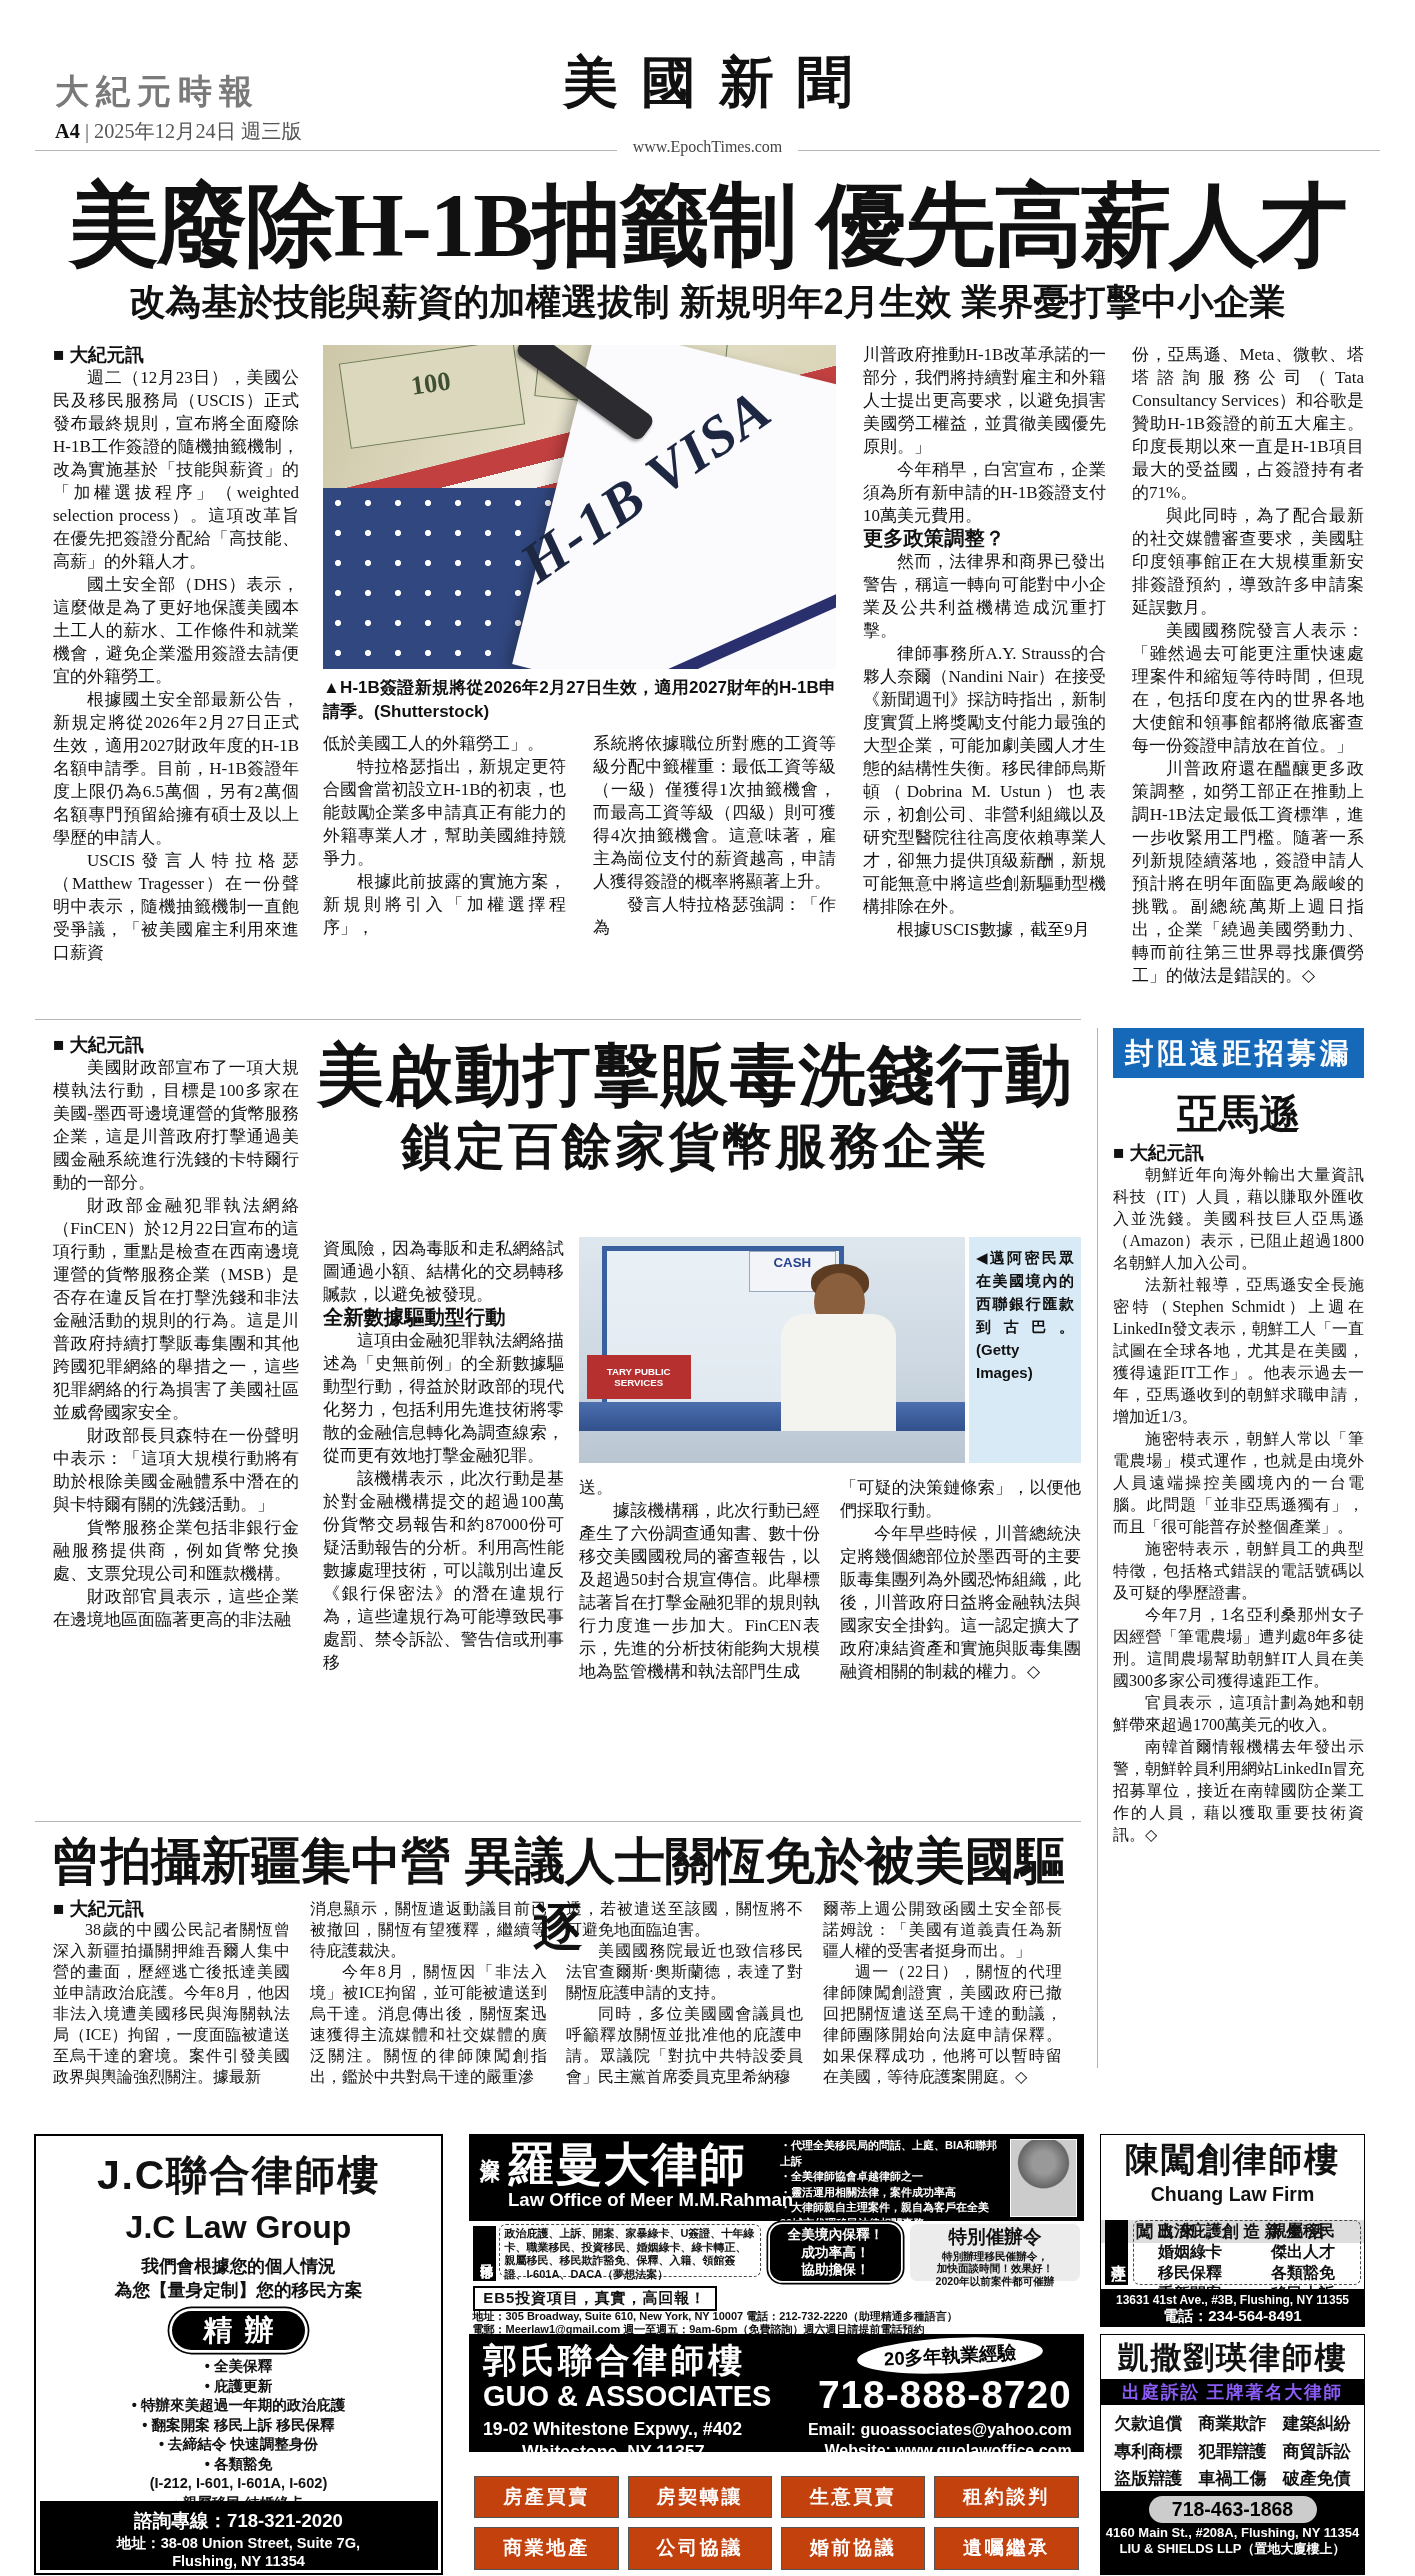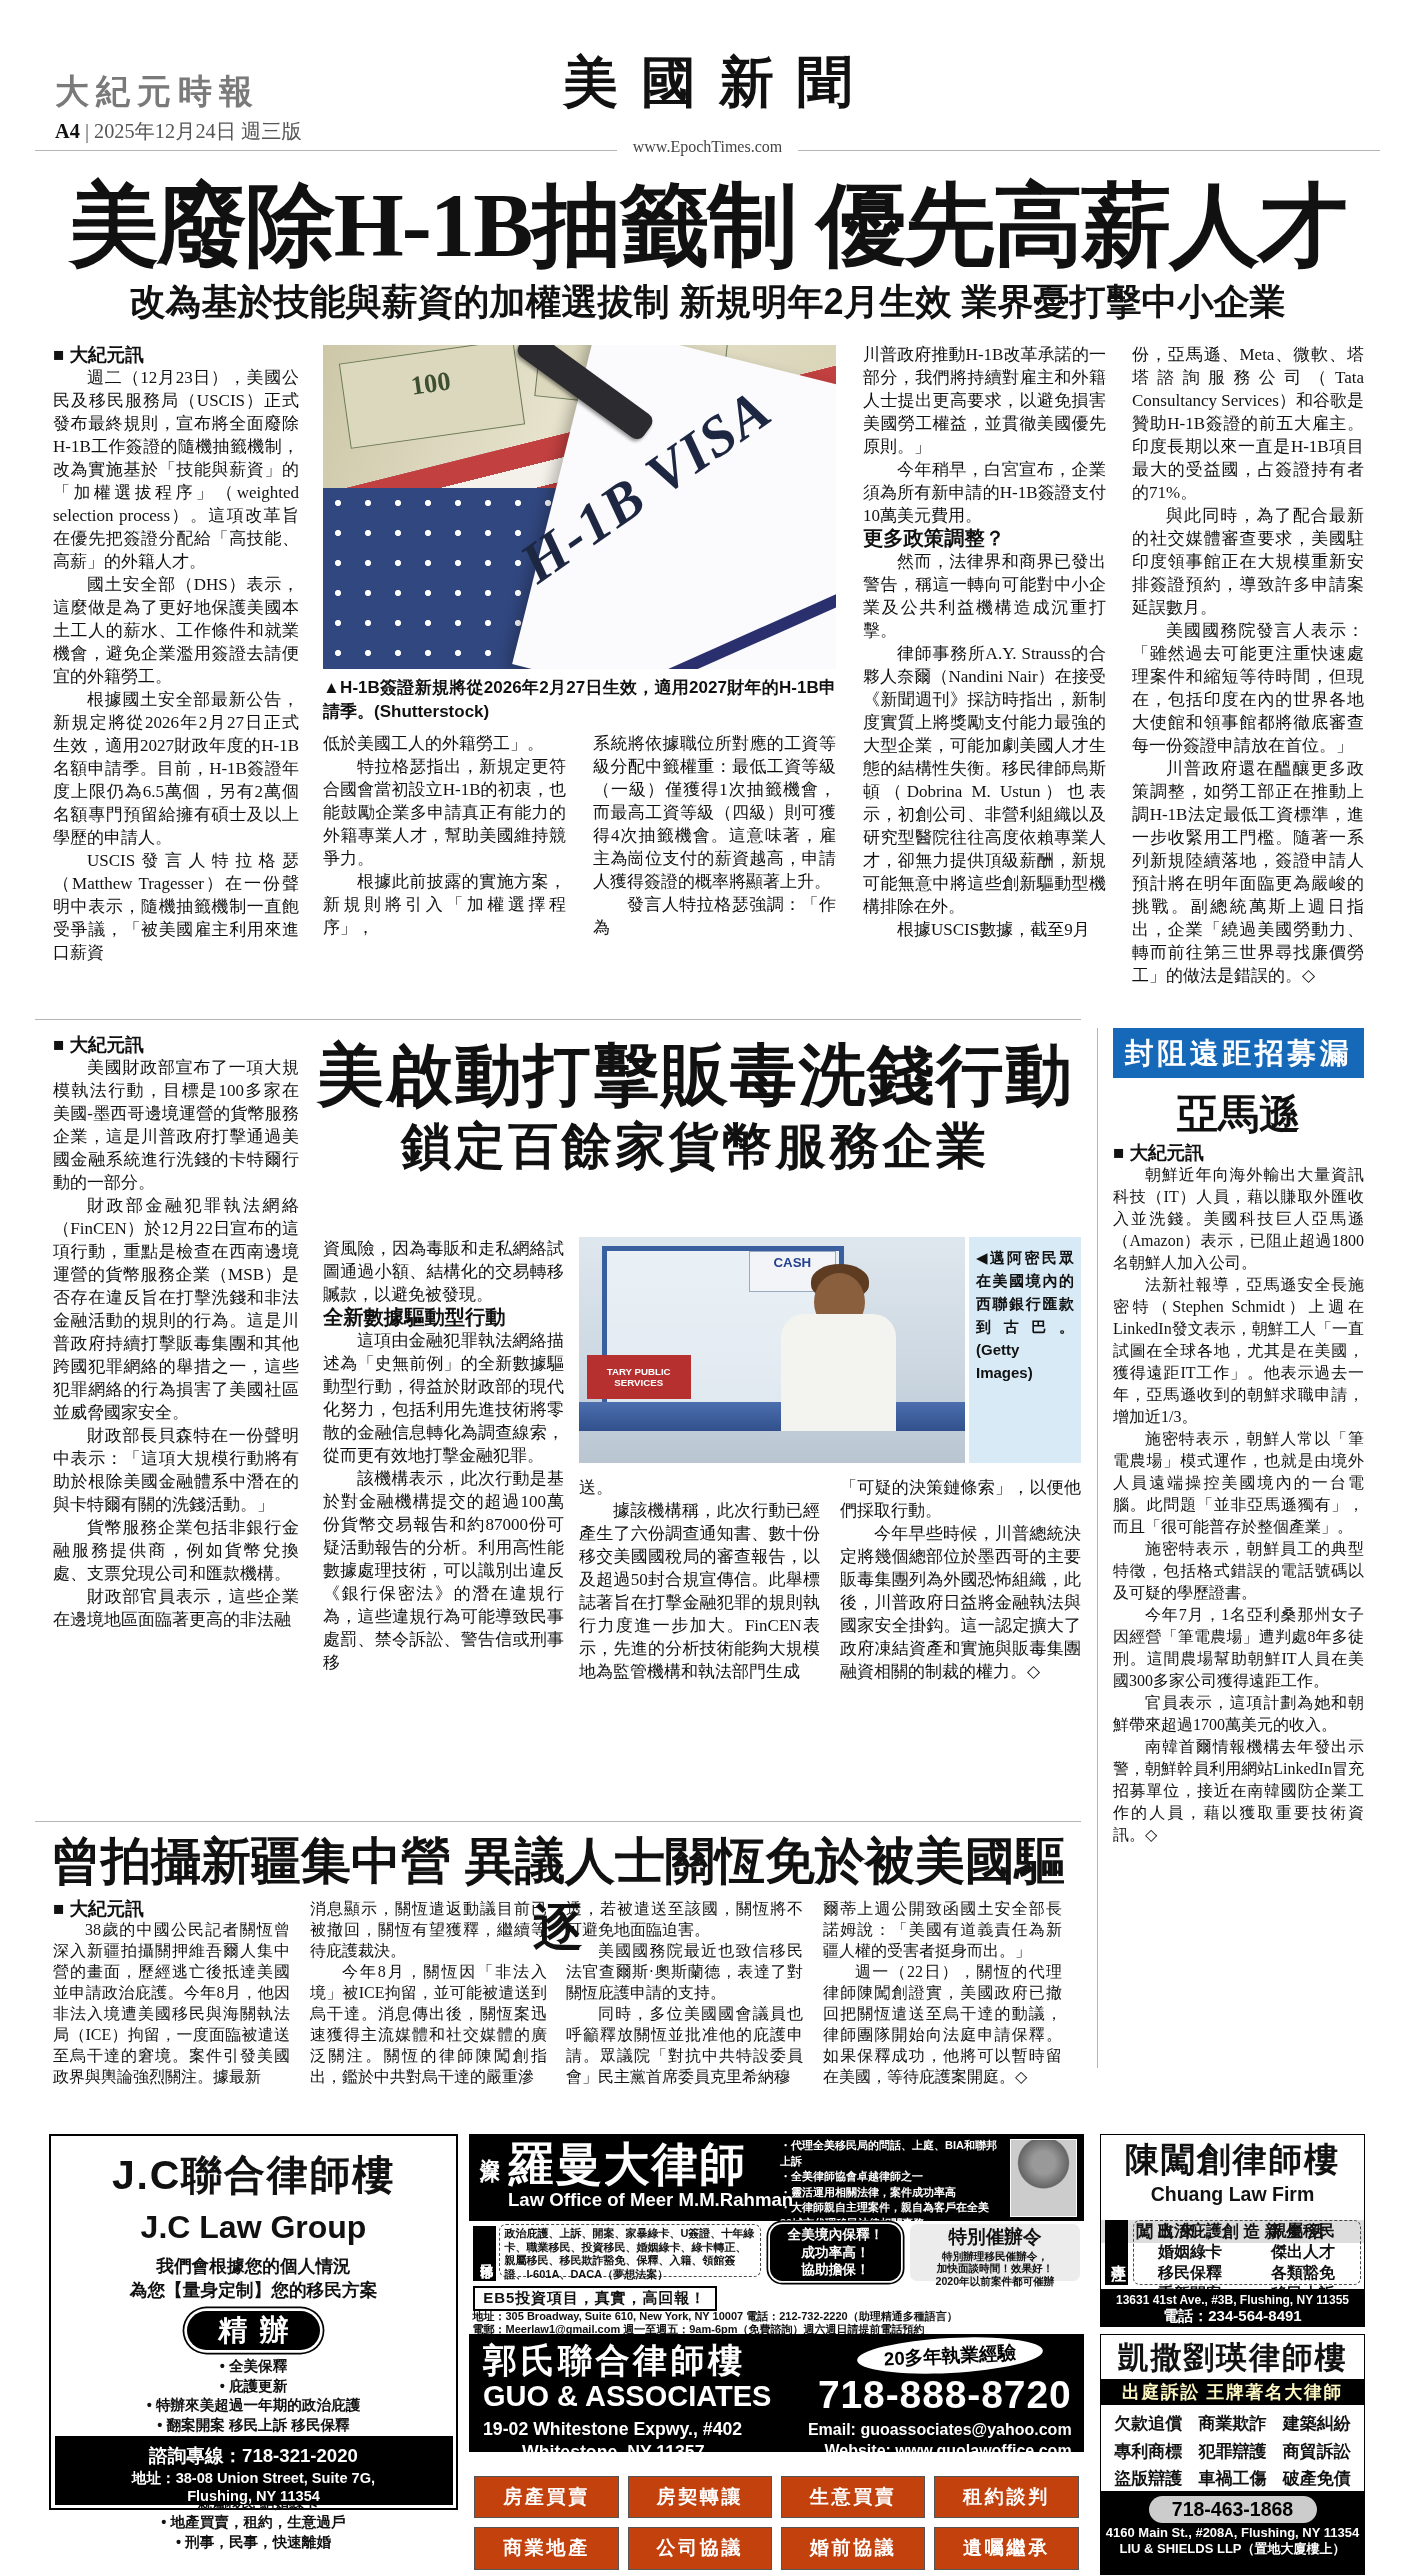--- a/index.html
+++ b/index.html
@@ -119,21 +119,21 @@
      border-radius:50%;font-size:18.6px;font-weight:900;text-align:center;line-height:35px;transform:rotate(-3deg);}
   #guo .ph{position:absolute;right:12.4px;top:39px;font-size:39px;font-weight:900;letter-spacing:0.9px;}
   #guo .em{position:absolute;right:12.4px;top:87px;font-size:16px;font-weight:bold;}
   #guo .wb{position:absolute;right:12.4px;top:108px;font-size:16px;font-weight:bold;}
   #guo .tiles{position:absolute;left:5.3px;right:5.3px;top:142px;bottom:5.3px;display:grid;
      grid-template-columns:repeat(4,1fr);grid-template-rows:1fr 1fr;gap:8.8px;}
   #guo .tile{background:#c2410c;color:#fff;font-size:19px;font-weight:900;letter-spacing:2.7px;
      display:flex;align-items:center;justify-content:center;border:1.8px solid #555;}
   #caesar{font-family:"Liberation Sans","DejaVu Sans",sans-serif;border:1.8px solid #000;text-align:center;}
   #caesar .t1{font-size:31px;font-weight:900;letter-spacing:1.8px;margin-top:1.8px;}
-  #caesar .strip{background:#000;color:#fef9c3;font-size:17.7px;font-weight:900;line-height:26.5px;letter-spacing:1.8px;}
+  #caesar .strip{background:#000;color:#8b5cf6;font-size:17.7px;font-weight:900;line-height:26.5px;letter-spacing:1.8px;}
   #caesar .grid{display:grid;grid-template-columns:repeat(3,1fr);row-gap:4.4px;margin:7px 5.3px 0 5.3px;
      font-size:17px;font-weight:900;}
   #caesar .foot{position:absolute;left:0;right:0;bottom:0;height:83px;background:#000;color:#fff;}
   #caesar .pill{width:168px;height:26.5px;background:#ccc;color:#000;border-radius:14px;margin:5.3px auto 1.8px auto;
      font-size:19.5px;font-weight:900;line-height:26.5px;}
   #caesar .fa{font-size:13px;font-weight:bold;}
 </style>
 </head>
 <body>
 
@@ -267,21 +267,21 @@
   <div class="col a3t" style="left:566px;top:1898px;width:237px;height:219px;">
     <p class="cont">透，若被遣送至該國，關恆將不可避免地面臨迫害。</p>
     <p>美國國務院最近也致信移民法官查爾斯·奧斯蘭德，表達了對關恆庇護申請的支持。</p>
     <p>同時，多位美國國會議員也呼籲釋放關恆並批准他的庇護申請。眾議院「對抗中共特設委員會」民主黨首席委員克里希納穆</p>
   </div>
   <div class="col a3t" style="left:823px;top:1898px;width:239px;height:219px;">
     <p class="cont">爾蒂上週公開致函國土安全部長諾姆說：「美國有道義責任為新疆人權的受害者挺身而出。」</p>
     <p>週一（22日），關恆的代理律師陳闖創證實，美國政府已撤回把關恆遣送至烏干達的動議，律師團隊開始向法庭申請保釋。如果保釋成功，他將可以暫時留在美國，等待庇護案開庭。◇</p>
   </div>
 
-  <div id="jc" class="ad adb" style="left:49px;top:2134px;width:409px;height:376px;">
+  <div id="jc" class="ad adb" style="left:34px;top:2134px;width:409px;height:441px;">
     <div class="t1">J.C聯合律師樓</div>
     <div class="t2">J.C Law Group</div>
     <div class="intro">我們會根據您的個人情況</div>
     <div class="intro" style="margin-top:0;">為您【量身定制】您的移民方案</div>
     <div class="badge">精辦</div>
     <div class="list">
       <div>• 全美保釋</div>
       <div>• 庇護更新</div>
       <div>• 特辦來美超過一年期的政治庇護</div>
       <div>• 翻案開案 移民上訴 移民保釋</div>

